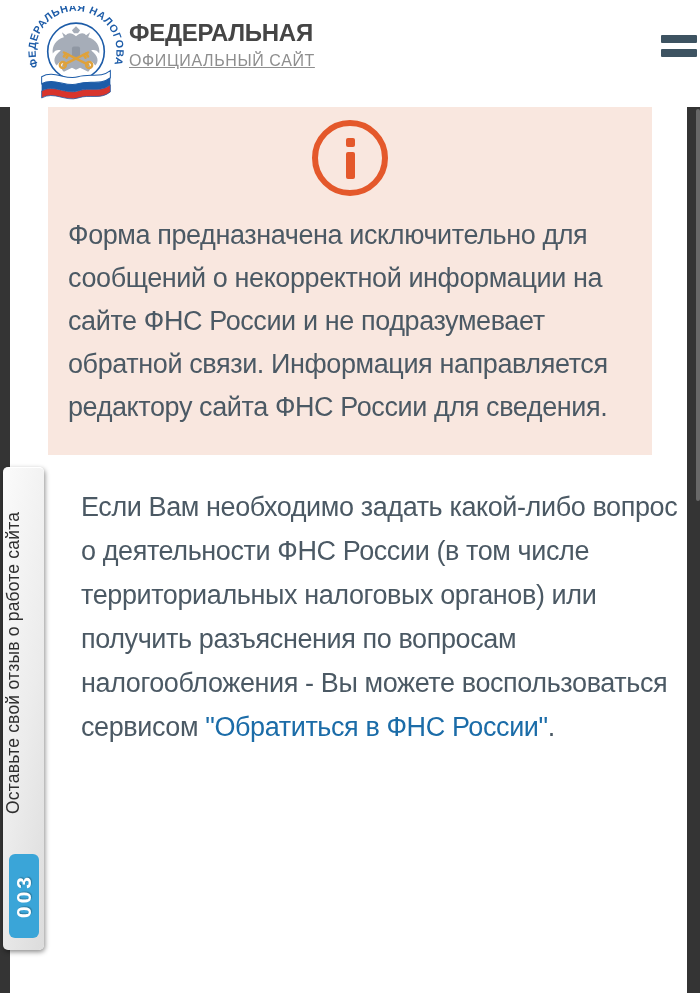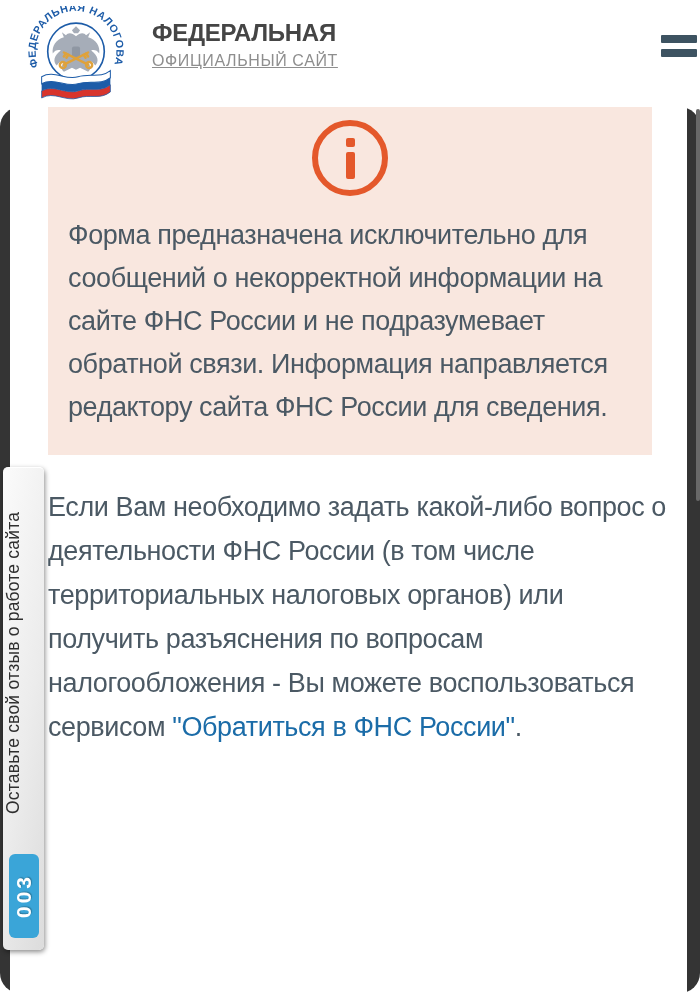--- a/index.html
+++ b/index.html
@@ -3,40 +3,40 @@
 <meta charset="utf-8">
 <style>
   * { margin:0; padding:0; box-sizing:border-box; }
   html,body { background:#fff; }
   body { font-family:"Liberation Sans", sans-serif; }
   .page { position:relative; width:700px; height:993px; overflow:hidden; background:#fff; }
 
   
   .header { position:relative; height:107px; background:#fff; z-index:2; }
   .logo { position:absolute; left:24px; top:6px; width:104px; height:96px; }
-  .brand { position:absolute; left:152px; top:18px; }
+  .brand { position:absolute; left:129px; top:18px; }
   .brand-title { font-weight:bold; font-size:24px; line-height:29px; color:var(--title-dark,#454545); letter-spacing:-0.3px; }
   .brand-sub { margin-top:5px; font-size:16px; color:var(--subtitle-grey,#8e8e8e); letter-spacing:0.6px;text-decoration:underline; }
   .hamburger { position:absolute; right:3px; top:27px; width:36px; height:44px; background:none; border:none; cursor:pointer; padding:0; }
   .hamburger .bar { width:36px; height:8px; background:var(--hamburger,#3d5361); margin-bottom:6px; border-radius:1px; }
 
   
-  .body-wrap { position:absolute; left:0; right:0; top:107px; bottom:0; background:var(--frame-dark,#343434);border-radius:20px; }
+  .body-wrap { position:absolute; left:0; right:0; top:107px; bottom:0; background:var(--frame-dark,#343434); }
   .content { position:absolute; left:10px; right:13px; top:0; bottom:0; background:#fff; overflow:hidden; }
   .scroll-thumb { position:absolute; right:0px; top:2px; width:4px; height:392px; background:#686868; border-radius:2px; }
 
   
   .notice { margin:0 35px 0 38px; background:var(--notice-bg,#f9e7df); padding:13px 20px 26px 20px; }
   .info-icon { width:76px; height:76px; border:6px solid var(--accent-orange,#e4582b); border-radius:50%; margin:0 auto 18px auto; position:relative; }
   .info-icon .dot { position:absolute; left:50%; top:12px; width:9px; height:9px; margin-left:-4.5px; background:var(--accent-orange,#e4582b); border-radius:2px; }
   .info-icon .stem { position:absolute; left:50%; top:26px; width:9px; height:27px; margin-left:-4.5px; background:var(--accent-orange,#e4582b); border-radius:2px; }
   .notice-text { font-size:27px; line-height:43px; color:var(--text-slate,#4b5964); letter-spacing:-0.4px; }
 
   
-  .main-text { margin:30px 6px 0 38px; font-size:27px; line-height:44px; color:var(--text-slate,#4b5964); letter-spacing:-0.4px; }
+  .main-text { margin:30px 6px 0 38px; font-size:27px; line-height:44px; color:var(--text-slate,#4b5964); letter-spacing:-0.4px;padding-left:33px; }
   .main-text p { margin:0; }
   .main-text a { color:var(--link-blue,#1b6ca8); text-decoration:none; }
 
   
   .feedback-tab { position:absolute; left:3px; top:467px; width:41px; height:483px; z-index:5;
     background:linear-gradient(100deg,#fbfbfb 0%,#ececec 55%,#dcdcdc 100%);
     border-radius:5px; box-shadow:1px 2px 5px rgba(0,0,0,0.45); border-top:1px solid #fff; cursor:pointer; }
   .tab-label { position:absolute; top:6px; left:0; width:100%; height:378px;
     writing-mode:vertical-rl; transform:rotate(180deg);
     font-size:17.5px; color:#2f2f2f; text-align:center; letter-spacing:0.2px; }

